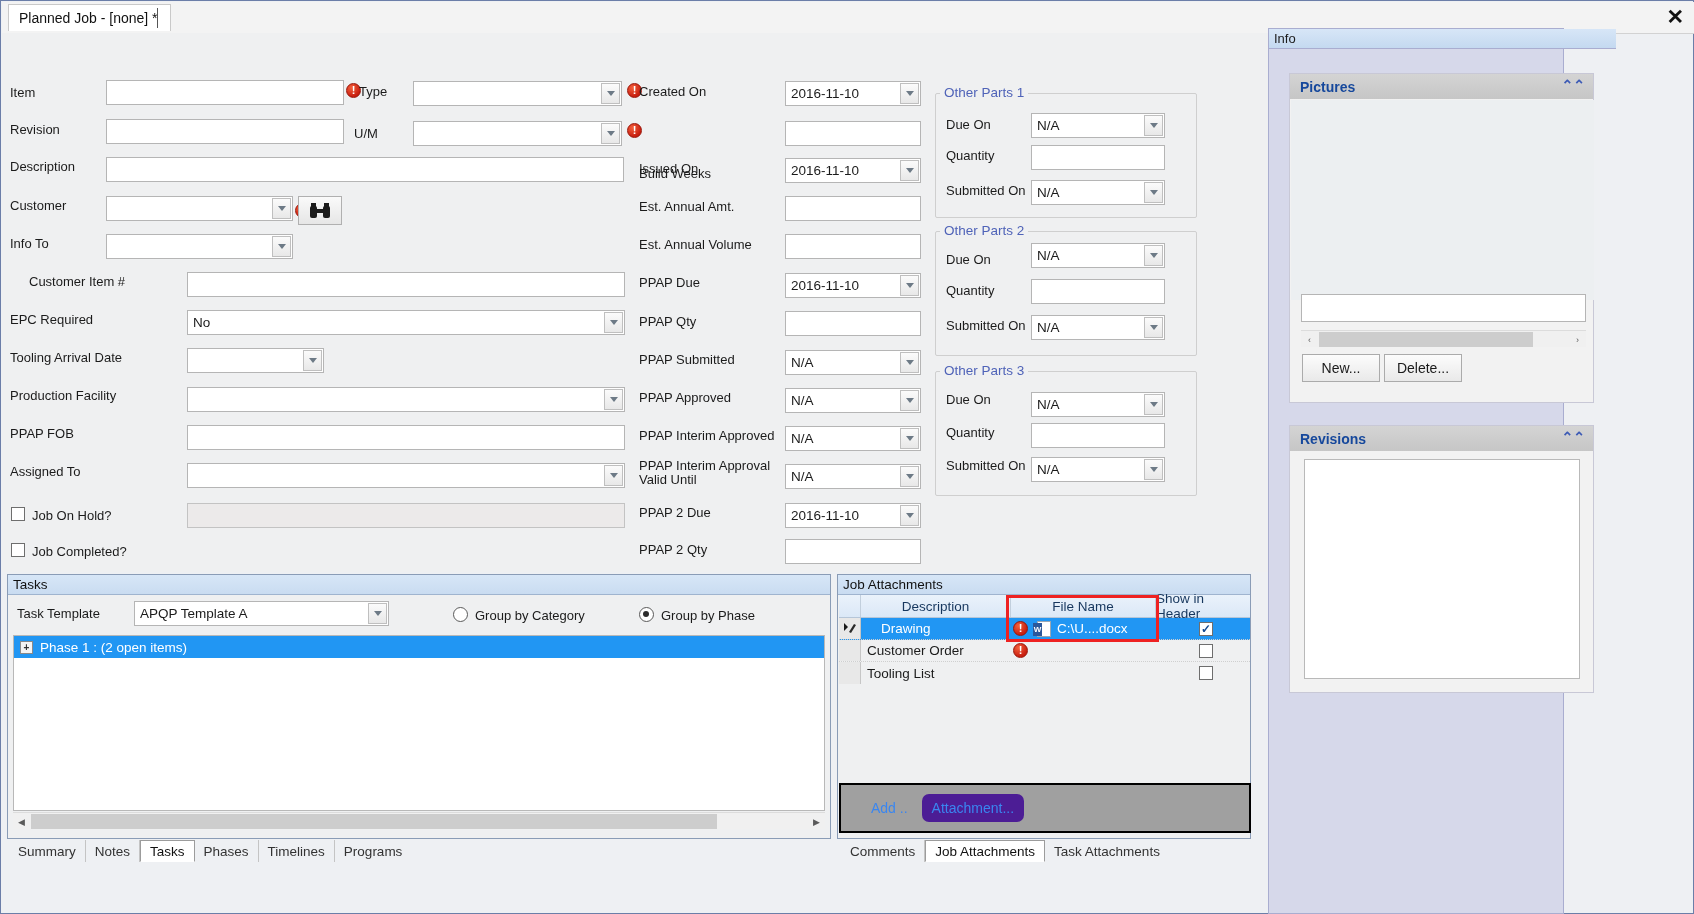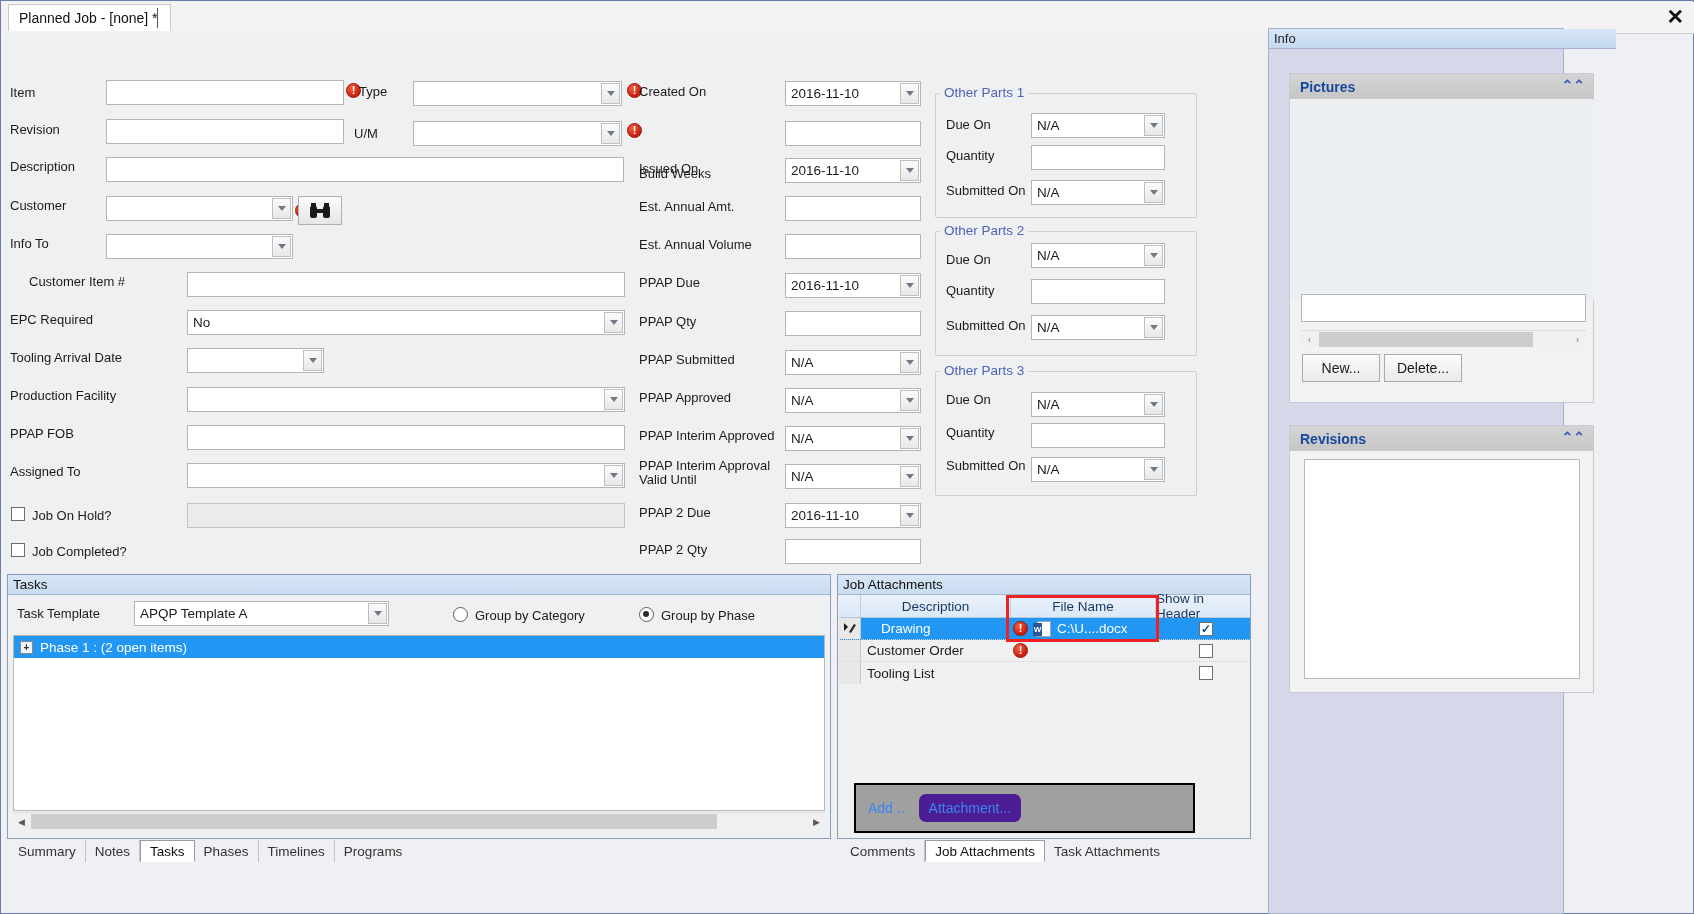--- a/index.html
+++ b/index.html
@@ -729,21 +729,21 @@
       <div class="rowhdr"></div>
       <div class="cell" style="left:22px; width:150px; border-right:none;">Tooling List</div>
       <div class="cell" style="left:172px; width:145px; border-right:none;"></div>
       <div class="cell" style="left:317px; width:94px; justify-content:center; border-right:none;">
         <span class="cbx" style="position:relative; left:0; top:0;"></span>
       </div>
     </div>
 
     <div class="hilite-box" style="left:168px; top:20px; width:153px; height:47px;"></div>
 
-    <div class="toolstrip" style="left:16px; top:208px; width:341px; height:50px;">
+    <div class="toolstrip" style="left:1px; top:208px; width:412px; height:50px;padding-left:18px;">
       <span class="link-btn" style="margin-left:12px;">Add ..</span>
       <span class="link-btn" style="margin-left:14px; background:#4c1d95; padding:6px 10px;border-radius:7px;">Attachment...</span>
     </div>
   </div>
 
   <div class="tabstrip" style="left:840px; top:839px;">
     <div class="tabitem">
         <span>Comments</span>
       </div>
     <div class="tabitem active">

